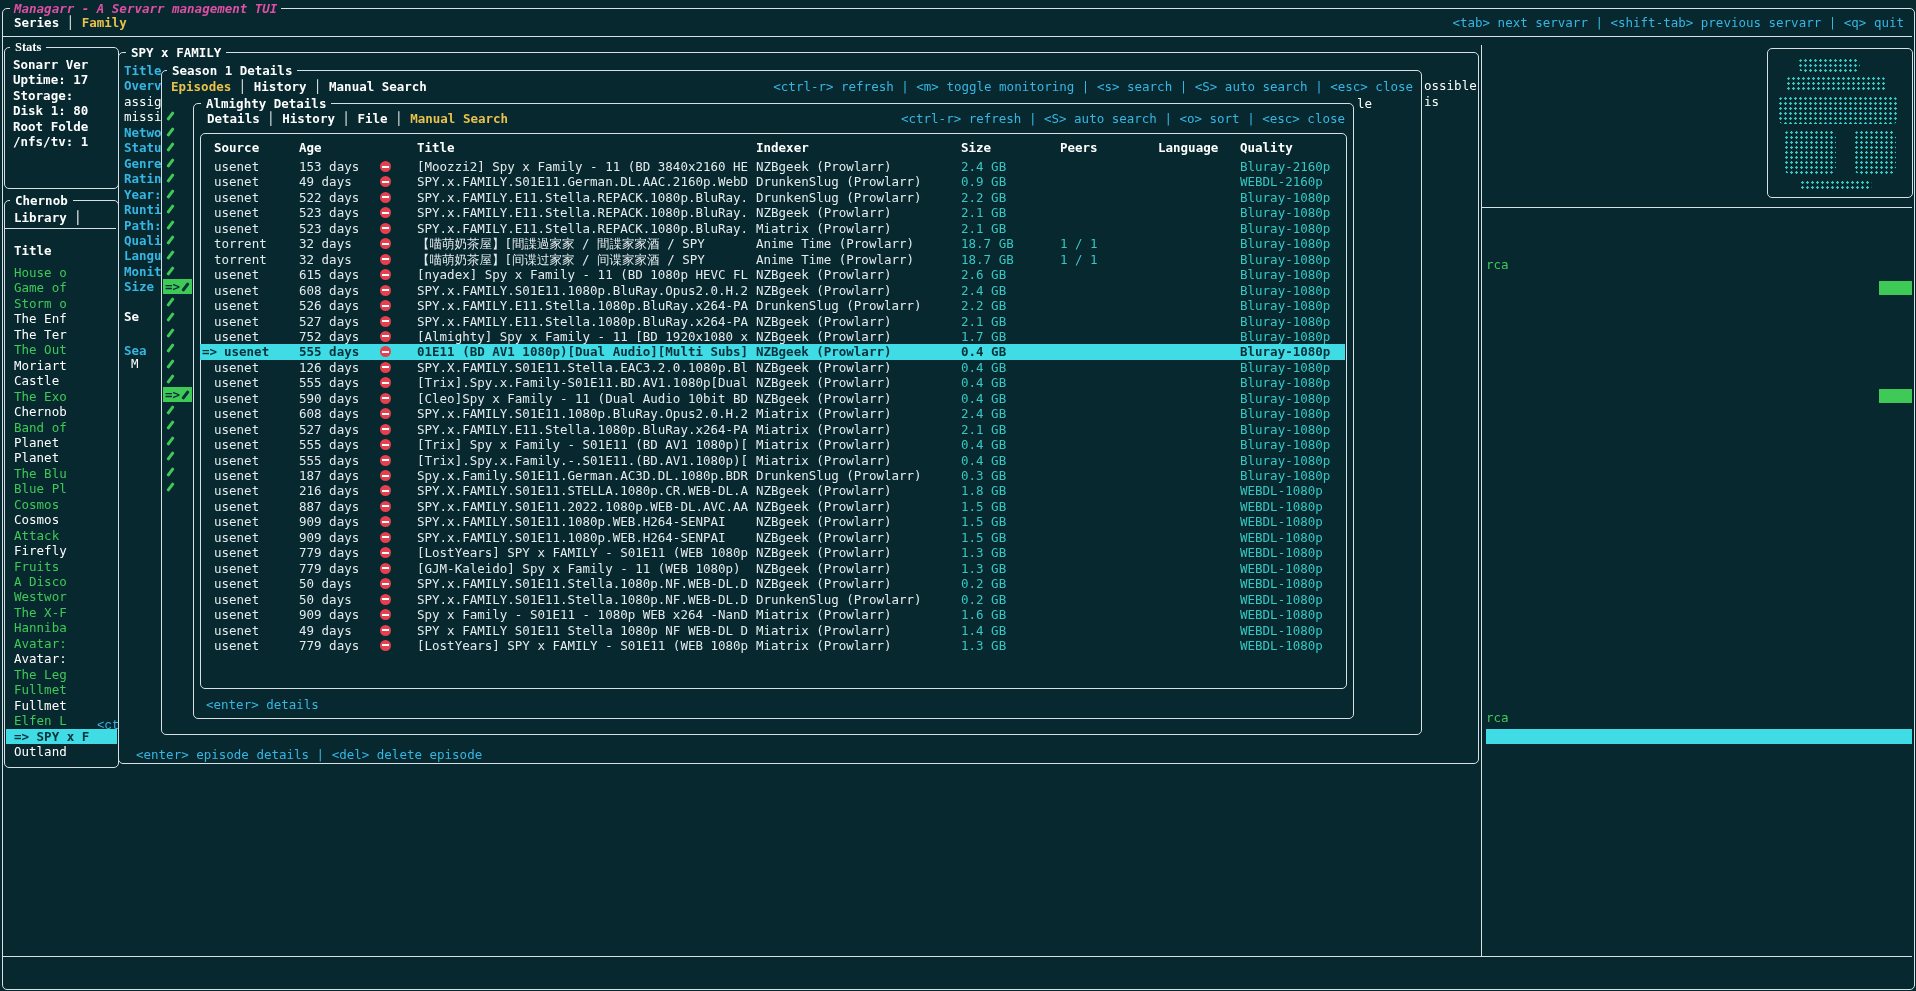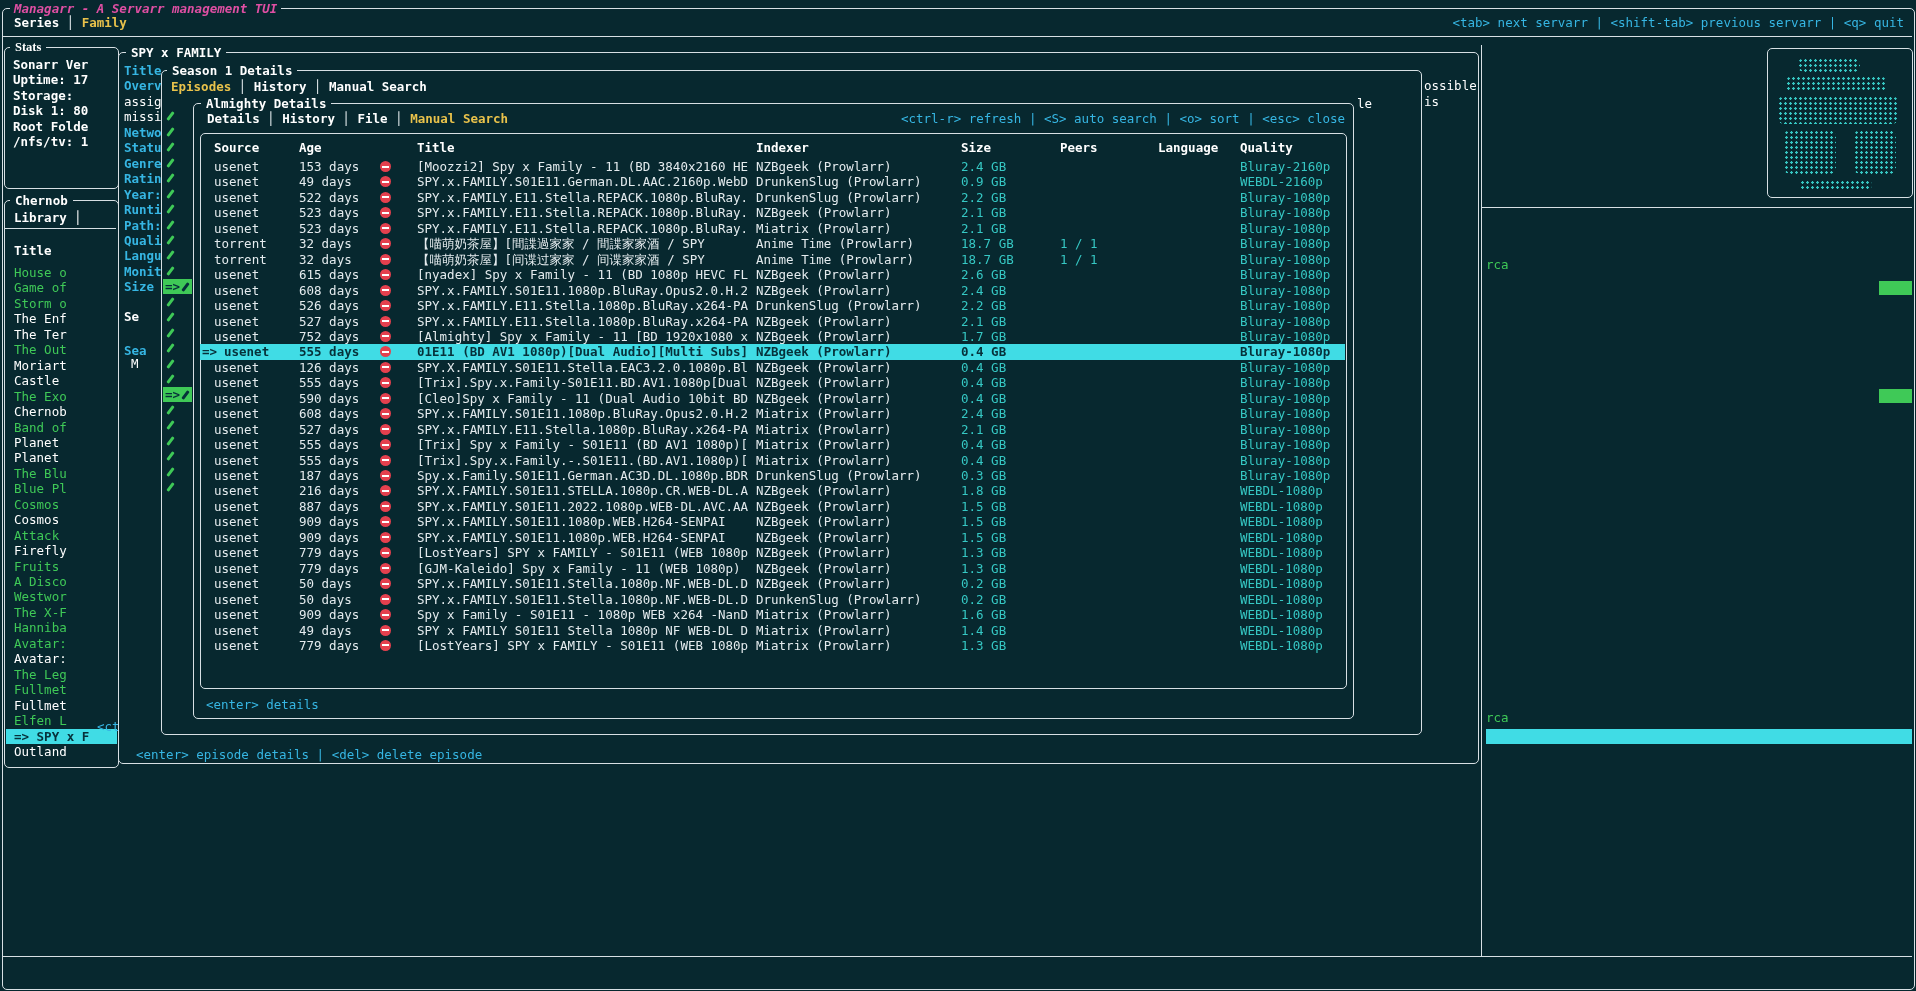--- a/index.html
+++ b/index.html
@@ -54,33 +54,34 @@
   <div class="box" style="left:4px;top:47px;width:113px;height:140px;"></div>
   <span class="boxtitle" style="left:10px;top:40px;font-family:Liberation Serif, serif;">Stats</span>
   <div class="abs" id="stats-lines" style="left:13px;top:57px;"><div class="statline" style="top: 0px;">Sonarr Ver</div><div class="statline" style="top: 15px;">Uptime: 17</div><div class="statline" style="top: 31px;">Storage:</div><div class="statline" style="top: 46px;">Disk 1: 80</div><div class="statline" style="top: 62px;">Root Folde</div><div class="statline" style="top: 77px;">/nfs/tv: 1</div></div>
 
   <div class="box" style="left:4px;top:200px;width:113px;height:566px;"></div>
   <span class="boxtitle" style="left:10px;top:193px;">Chernob</span>
   <span class="abs b bright" id="series-tab" style="left:14px;top:210px;">Library │</span>
   <div class="hline" style="left:5px;top:228px;width:111px;"></div>
   <span class="abs b bright" style="left:14px;top:243px;">Title</span>
   <div class="abs" id="series-list" style="left:14px;top:265px;"><div class="sitem green" style="top: 0px;">House o</div><div class="sitem green" style="top: 15px;">Game of</div><div class="sitem green" style="top: 31px;">Storm o</div><div class="sitem bright" style="top: 46px;">The Enf</div><div class="sitem bright" style="top: 62px;">The Ter</div><div class="sitem green" style="top: 77px;">The Out</div><div class="sitem bright" style="top: 93px;">Moriart</div><div class="sitem bright" style="top: 108px;">Castle</div><div class="sitem green" style="top: 124px;">The Exo</div><div class="sitem bright" style="top: 139px;">Chernob</div><div class="sitem green" style="top: 155px;">Band of</div><div class="sitem bright" style="top: 170px;">Planet</div><div class="sitem bright" style="top: 185px;">Planet</div><div class="sitem green" style="top: 201px;">The Blu</div><div class="sitem green" style="top: 216px;">Blue Pl</div><div class="sitem green" style="top: 232px;">Cosmos</div><div class="sitem bright" style="top: 247px;">Cosmos</div><div class="sitem green" style="top: 263px;">Attack</div><div class="sitem bright" style="top: 278px;">Firefly</div><div class="sitem green" style="top: 294px;">Fruits</div><div class="sitem green" style="top: 309px;">A Disco</div><div class="sitem green" style="top: 324px;">Westwor</div><div class="sitem green" style="top: 340px;">The X-F</div><div class="sitem green" style="top: 355px;">Hanniba</div><div class="sitem green" style="top: 371px;">Avatar:</div><div class="sitem bright" style="top: 386px;">Avatar:</div><div class="sitem green" style="top: 402px;">The Leg</div><div class="sitem green" style="top: 417px;">Fullmet</div><div class="sitem bright" style="top: 433px;">Fullmet</div><div class="sitem green" style="top: 448px;">Elfen L</div><div class="series-sel" style="top: 464px;">=&gt; SPY x F</div><div class="sitem bright" style="top: 479px;">Outland</div></div>
-  <span class="abs cyan" style="left:97px;top:719px;">&lt;ct</span>
+  <span class="abs cyan" style="left:97px;top:719px;font-family:Liberation Mono, monospace;">&lt;ct</span>
 
   <div class="box modal" style="left:118px;top:52px;width:1359px;height:710px;"></div>
   <span class="boxtitle" style="left:126px;top:45px;">SPY x FAMILY</span>
   <div class="abs" id="strip-labels" style="left:124px;top:63px;"><div class="lbl cyan b" style="top: 0px;">Title</div><div class="lbl cyan b" style="top: 15px;">Overv</div><div class="lbl bright" style="top: 31px;">assig</div><div class="lbl bright" style="top: 46px;">missi</div><div class="lbl cyan b" style="top: 62px;">Netwo</div><div class="lbl cyan b" style="top: 77px;">Statu</div><div class="lbl cyan b" style="top: 93px;">Genre</div><div class="lbl cyan b" style="top: 108px;">Ratin</div><div class="lbl cyan b" style="top: 124px;">Year:</div><div class="lbl cyan b" style="top: 139px;">Runti</div><div class="lbl cyan b" style="top: 155px;">Path:</div><div class="lbl cyan b" style="top: 170px;">Quali</div><div class="lbl cyan b" style="top: 185px;">Langu</div><div class="lbl cyan b" style="top: 201px;">Monit</div><div class="lbl cyan b" style="top: 216px;">Size</div></div>
   <span class="abs b bright" style="left:124px;top:309px;">Se</span>
   <span class="abs b cyan" style="left:124px;top:343px;">Sea</span>
   <span class="abs bright" style="left:131px;top:356px;">M</span>
   <span class="abs cyan" style="left:136px;top:747px;">&lt;enter&gt; episode details | &lt;del&gt; delete episode</span>
 
   <div class="box modal" style="left:161px;top:70px;width:1259px;height:663px;"></div>
   <span class="boxtitle" style="left:167px;top:63px;">Season 1 Details</span>
   <div class="abs" id="season-tabs" style="left:171px;top:79px;"><span class="tab active">Episodes</span><span class="tabsep"> │ </span><span class="tab">History</span><span class="tabsep"> │ </span><span class="tab">Manual Search</span></div>
+  <span class="abs cyan" style="right:503px;top:79px;">&lt;ctrl-r&gt; refresh | &lt;m&gt; toggle monitoring | &lt;s&gt; search | &lt;S&gt; auto search | &lt;esc&gt; close</span>
 
   <div class="box modal" style="left:193px;top:103px;width:1159px;height:614px;"></div>
   <span class="boxtitle" style="left:201px;top:96px;">Almighty Details</span>
   <div class="abs" id="episode-tabs" style="left:207px;top:111px;"><span class="tab">Details</span><span class="tabsep"> │ </span><span class="tab">History</span><span class="tabsep"> │ </span><span class="tab">File</span><span class="tabsep"> │ </span><span class="tab active">Manual Search</span></div>
   <span class="abs cyan" style="right:571px;top:111px;">&lt;ctrl-r&gt; refresh | &lt;S&gt; auto search | &lt;o&gt; sort | &lt;esc&gt; close</span>
   <div class="box" style="left:200px;top:133px;width:1145px;height:554px;"></div>
   <div class="abs hdr" id="rel-header" style="left:200px;top:140px;width:1145px;"><span style="left: 14px;">Source</span><span style="left: 99px;">Age</span><span style="left: 217px;">Title</span><span style="left: 556px;">Indexer</span><span style="left: 761px;">Size</span><span style="left: 860px;">Peers</span><span style="left: 958px;">Language</span><span style="left: 1040px;">Quality</span></div>
   <div class="abs" id="rel-rows" style="left:200px;top:159px;width:1145px;"><div class="trow" style="top: 0px;"><span style="left: 14px;">usenet</span><span style="left: 99px;">153 days</span><span class="noentry" style="left: 180px; top: 2px;"></span><span style="left: 217px;">[Moozzi2] Spy x Family - 11 (BD 3840x2160 HE</span><span style="left: 556px;">NZBgeek (Prowlarr)</span><span class="teal" style="left: 761px;">2.4 GB</span><span class="teal" style="left: 1040px;">Bluray-2160p</span></div><div class="trow" style="top: 15.45px;"><span style="left: 14px;">usenet</span><span style="left: 99px;">49 days</span><span class="noentry" style="left: 180px; top: 2px;"></span><span style="left: 217px;">SPY.x.FAMILY.S01E11.German.DL.AAC.2160p.WebD</span><span style="left: 556px;">DrunkenSlug (Prowlarr)</span><span class="teal" style="left: 761px;">0.9 GB</span><span class="teal" style="left: 1040px;">WEBDL-2160p</span></div><div class="trow" style="top: 30.9px;"><span style="left: 14px;">usenet</span><span style="left: 99px;">522 days</span><span class="noentry" style="left: 180px; top: 2px;"></span><span style="left: 217px;">SPY.x.FAMILY.E11.Stella.REPACK.1080p.BluRay.</span><span style="left: 556px;">DrunkenSlug (Prowlarr)</span><span class="teal" style="left: 761px;">2.2 GB</span><span class="teal" style="left: 1040px;">Bluray-1080p</span></div><div class="trow" style="top: 46.35px;"><span style="left: 14px;">usenet</span><span style="left: 99px;">523 days</span><span class="noentry" style="left: 180px; top: 2px;"></span><span style="left: 217px;">SPY.x.FAMILY.E11.Stella.REPACK.1080p.BluRay.</span><span style="left: 556px;">NZBgeek (Prowlarr)</span><span class="teal" style="left: 761px;">2.1 GB</span><span class="teal" style="left: 1040px;">Bluray-1080p</span></div><div class="trow" style="top: 61.8px;"><span style="left: 14px;">usenet</span><span style="left: 99px;">523 days</span><span class="noentry" style="left: 180px; top: 2px;"></span><span style="left: 217px;">SPY.x.FAMILY.E11.Stella.REPACK.1080p.BluRay.</span><span style="left: 556px;">Miatrix (Prowlarr)</span><span class="teal" style="left: 761px;">2.1 GB</span><span class="teal" style="left: 1040px;">Bluray-1080p</span></div><div class="trow" style="top: 77.25px;"><span style="left: 14px;">torrent</span><span style="left: 99px;">32 days</span><span class="noentry" style="left: 180px; top: 2px;"></span><span style="left: 217px;">【喵萌奶茶屋】[間諜過家家 / 間諜家家酒 / SPY</span><span style="left: 556px;">Anime Time (Prowlarr)</span><span class="teal" style="left: 761px;">18.7 GB</span><span class="teal" style="left: 860px;">1 / 1</span><span class="teal" style="left: 1040px;">Bluray-1080p</span></div><div class="trow" style="top: 92.7px;"><span style="left: 14px;">torrent</span><span style="left: 99px;">32 days</span><span class="noentry" style="left: 180px; top: 2px;"></span><span style="left: 217px;">【喵萌奶茶屋】[间谍过家家 / 间谍家家酒 / SPY</span><span style="left: 556px;">Anime Time (Prowlarr)</span><span class="teal" style="left: 761px;">18.7 GB</span><span class="teal" style="left: 860px;">1 / 1</span><span class="teal" style="left: 1040px;">Bluray-1080p</span></div><div class="trow" style="top: 108.15px;"><span style="left: 14px;">usenet</span><span style="left: 99px;">615 days</span><span class="noentry" style="left: 180px; top: 2px;"></span><span style="left: 217px;">[nyadex] Spy x Family - 11 (BD 1080p HEVC FL</span><span style="left: 556px;">NZBgeek (Prowlarr)</span><span class="teal" style="left: 761px;">2.6 GB</span><span class="teal" style="left: 1040px;">Bluray-1080p</span></div><div class="trow" style="top: 123.6px;"><span style="left: 14px;">usenet</span><span style="left: 99px;">608 days</span><span class="noentry" style="left: 180px; top: 2px;"></span><span style="left: 217px;">SPY.x.FAMILY.S01E11.1080p.BluRay.Opus2.0.H.2</span><span style="left: 556px;">NZBgeek (Prowlarr)</span><span class="teal" style="left: 761px;">2.4 GB</span><span class="teal" style="left: 1040px;">Bluray-1080p</span></div><div class="trow" style="top: 139.05px;"><span style="left: 14px;">usenet</span><span style="left: 99px;">526 days</span><span class="noentry" style="left: 180px; top: 2px;"></span><span style="left: 217px;">SPY.x.FAMILY.E11.Stella.1080p.BluRay.x264-PA</span><span style="left: 556px;">DrunkenSlug (Prowlarr)</span><span class="teal" style="left: 761px;">2.2 GB</span><span class="teal" style="left: 1040px;">Bluray-1080p</span></div><div class="trow" style="top: 154.5px;"><span style="left: 14px;">usenet</span><span style="left: 99px;">527 days</span><span class="noentry" style="left: 180px; top: 2px;"></span><span style="left: 217px;">SPY.x.FAMILY.E11.Stella.1080p.BluRay.x264-PA</span><span style="left: 556px;">NZBgeek (Prowlarr)</span><span class="teal" style="left: 761px;">2.1 GB</span><span class="teal" style="left: 1040px;">Bluray-1080p</span></div><div class="trow" style="top: 169.95px;"><span style="left: 14px;">usenet</span><span style="left: 99px;">752 days</span><span class="noentry" style="left: 180px; top: 2px;"></span><span style="left: 217px;">[Almighty] Spy x Family - 11 [BD 1920x1080 x</span><span style="left: 556px;">NZBgeek (Prowlarr)</span><span class="teal" style="left: 761px;">1.7 GB</span><span class="teal" style="left: 1040px;">Bluray-1080p</span></div><div class="trow sel" style="top: 185.4px;"><span style="left: 2px;">=&gt;</span><span style="left: 24px;">usenet</span><span style="left: 99px;">555 days</span><span class="noentry" style="left: 180px; top: 2px;"></span><span style="left: 217px;">01E11 (BD AV1 1080p)[Dual Audio][Multi Subs]</span><span style="left: 556px;">NZBgeek (Prowlarr)</span><span class="teal" style="left: 761px;">0.4 GB</span><span class="teal" style="left: 1040px;">Bluray-1080p</span></div><div class="trow" style="top: 200.85px;"><span style="left: 14px;">usenet</span><span style="left: 99px;">126 days</span><span class="noentry" style="left: 180px; top: 2px;"></span><span style="left: 217px;">SPY.X.FAMILY.S01E11.Stella.EAC3.2.0.1080p.Bl</span><span style="left: 556px;">NZBgeek (Prowlarr)</span><span class="teal" style="left: 761px;">0.4 GB</span><span class="teal" style="left: 1040px;">Bluray-1080p</span></div><div class="trow" style="top: 216.3px;"><span style="left: 14px;">usenet</span><span style="left: 99px;">555 days</span><span class="noentry" style="left: 180px; top: 2px;"></span><span style="left: 217px;">[Trix].Spy.x.Family-S01E11.BD.AV1.1080p[Dual</span><span style="left: 556px;">NZBgeek (Prowlarr)</span><span class="teal" style="left: 761px;">0.4 GB</span><span class="teal" style="left: 1040px;">Bluray-1080p</span></div><div class="trow" style="top: 231.75px;"><span style="left: 14px;">usenet</span><span style="left: 99px;">590 days</span><span class="noentry" style="left: 180px; top: 2px;"></span><span style="left: 217px;">[Cleo]Spy x Family - 11 (Dual Audio 10bit BD</span><span style="left: 556px;">NZBgeek (Prowlarr)</span><span class="teal" style="left: 761px;">0.4 GB</span><span class="teal" style="left: 1040px;">Bluray-1080p</span></div><div class="trow" style="top: 247.2px;"><span style="left: 14px;">usenet</span><span style="left: 99px;">608 days</span><span class="noentry" style="left: 180px; top: 2px;"></span><span style="left: 217px;">SPY.x.FAMILY.S01E11.1080p.BluRay.Opus2.0.H.2</span><span style="left: 556px;">Miatrix (Prowlarr)</span><span class="teal" style="left: 761px;">2.4 GB</span><span class="teal" style="left: 1040px;">Bluray-1080p</span></div><div class="trow" style="top: 262.65px;"><span style="left: 14px;">usenet</span><span style="left: 99px;">527 days</span><span class="noentry" style="left: 180px; top: 2px;"></span><span style="left: 217px;">SPY.x.FAMILY.E11.Stella.1080p.BluRay.x264-PA</span><span style="left: 556px;">Miatrix (Prowlarr)</span><span class="teal" style="left: 761px;">2.1 GB</span><span class="teal" style="left: 1040px;">Bluray-1080p</span></div><div class="trow" style="top: 278.1px;"><span style="left: 14px;">usenet</span><span style="left: 99px;">555 days</span><span class="noentry" style="left: 180px; top: 2px;"></span><span style="left: 217px;">[Trix] Spy x Family - S01E11 (BD AV1 1080p)[</span><span style="left: 556px;">Miatrix (Prowlarr)</span><span class="teal" style="left: 761px;">0.4 GB</span><span class="teal" style="left: 1040px;">Bluray-1080p</span></div><div class="trow" style="top: 293.55px;"><span style="left: 14px;">usenet</span><span style="left: 99px;">555 days</span><span class="noentry" style="left: 180px; top: 2px;"></span><span style="left: 217px;">[Trix].Spy.x.Family.-.S01E11.(BD.AV1.1080p)[</span><span style="left: 556px;">Miatrix (Prowlarr)</span><span class="teal" style="left: 761px;">0.4 GB</span><span class="teal" style="left: 1040px;">Bluray-1080p</span></div><div class="trow" style="top: 309px;"><span style="left: 14px;">usenet</span><span style="left: 99px;">187 days</span><span class="noentry" style="left: 180px; top: 2px;"></span><span style="left: 217px;">Spy.x.Family.S01E11.German.AC3D.DL.1080p.BDR</span><span style="left: 556px;">DrunkenSlug (Prowlarr)</span><span class="teal" style="left: 761px;">0.3 GB</span><span class="teal" style="left: 1040px;">Bluray-1080p</span></div><div class="trow" style="top: 324.45px;"><span style="left: 14px;">usenet</span><span style="left: 99px;">216 days</span><span class="noentry" style="left: 180px; top: 2px;"></span><span style="left: 217px;">SPY.X.FAMILY.S01E11.STELLA.1080p.CR.WEB-DL.A</span><span style="left: 556px;">NZBgeek (Prowlarr)</span><span class="teal" style="left: 761px;">1.8 GB</span><span class="teal" style="left: 1040px;">WEBDL-1080p</span></div><div class="trow" style="top: 339.9px;"><span style="left: 14px;">usenet</span><span style="left: 99px;">887 days</span><span class="noentry" style="left: 180px; top: 2px;"></span><span style="left: 217px;">SPY.x.FAMILY.S01E11.2022.1080p.WEB-DL.AVC.AA</span><span style="left: 556px;">NZBgeek (Prowlarr)</span><span class="teal" style="left: 761px;">1.5 GB</span><span class="teal" style="left: 1040px;">WEBDL-1080p</span></div><div class="trow" style="top: 355.35px;"><span style="left: 14px;">usenet</span><span style="left: 99px;">909 days</span><span class="noentry" style="left: 180px; top: 2px;"></span><span style="left: 217px;">SPY.x.FAMILY.S01E11.1080p.WEB.H264-SENPAI</span><span style="left: 556px;">NZBgeek (Prowlarr)</span><span class="teal" style="left: 761px;">1.5 GB</span><span class="teal" style="left: 1040px;">WEBDL-1080p</span></div><div class="trow" style="top: 370.8px;"><span style="left: 14px;">usenet</span><span style="left: 99px;">909 days</span><span class="noentry" style="left: 180px; top: 2px;"></span><span style="left: 217px;">SPY.x.FAMILY.S01E11.1080p.WEB.H264-SENPAI</span><span style="left: 556px;">NZBgeek (Prowlarr)</span><span class="teal" style="left: 761px;">1.5 GB</span><span class="teal" style="left: 1040px;">WEBDL-1080p</span></div><div class="trow" style="top: 386.25px;"><span style="left: 14px;">usenet</span><span style="left: 99px;">779 days</span><span class="noentry" style="left: 180px; top: 2px;"></span><span style="left: 217px;">[LostYears] SPY x FAMILY - S01E11 (WEB 1080p</span><span style="left: 556px;">NZBgeek (Prowlarr)</span><span class="teal" style="left: 761px;">1.3 GB</span><span class="teal" style="left: 1040px;">WEBDL-1080p</span></div><div class="trow" style="top: 401.7px;"><span style="left: 14px;">usenet</span><span style="left: 99px;">779 days</span><span class="noentry" style="left: 180px; top: 2px;"></span><span style="left: 217px;">[GJM-Kaleido] Spy x Family - 11 (WEB 1080p)</span><span style="left: 556px;">NZBgeek (Prowlarr)</span><span class="teal" style="left: 761px;">1.3 GB</span><span class="teal" style="left: 1040px;">WEBDL-1080p</span></div><div class="trow" style="top: 417.15px;"><span style="left: 14px;">usenet</span><span style="left: 99px;">50 days</span><span class="noentry" style="left: 180px; top: 2px;"></span><span style="left: 217px;">SPY.x.FAMILY.S01E11.Stella.1080p.NF.WEB-DL.D</span><span style="left: 556px;">NZBgeek (Prowlarr)</span><span class="teal" style="left: 761px;">0.2 GB</span><span class="teal" style="left: 1040px;">WEBDL-1080p</span></div><div class="trow" style="top: 432.6px;"><span style="left: 14px;">usenet</span><span style="left: 99px;">50 days</span><span class="noentry" style="left: 180px; top: 2px;"></span><span style="left: 217px;">SPY.x.FAMILY.S01E11.Stella.1080p.NF.WEB-DL.D</span><span style="left: 556px;">DrunkenSlug (Prowlarr)</span><span class="teal" style="left: 761px;">0.2 GB</span><span class="teal" style="left: 1040px;">WEBDL-1080p</span></div><div class="trow" style="top: 448.05px;"><span style="left: 14px;">usenet</span><span style="left: 99px;">909 days</span><span class="noentry" style="left: 180px; top: 2px;"></span><span style="left: 217px;">Spy x Family - S01E11 - 1080p WEB x264 -NanD</span><span style="left: 556px;">Miatrix (Prowlarr)</span><span class="teal" style="left: 761px;">1.6 GB</span><span class="teal" style="left: 1040px;">WEBDL-1080p</span></div><div class="trow" style="top: 463.5px;"><span style="left: 14px;">usenet</span><span style="left: 99px;">49 days</span><span class="noentry" style="left: 180px; top: 2px;"></span><span style="left: 217px;">SPY x FAMILY S01E11 Stella 1080p NF WEB-DL D</span><span style="left: 556px;">Miatrix (Prowlarr)</span><span class="teal" style="left: 761px;">1.4 GB</span><span class="teal" style="left: 1040px;">WEBDL-1080p</span></div><div class="trow" style="top: 478.95px;"><span style="left: 14px;">usenet</span><span style="left: 99px;">779 days</span><span class="noentry" style="left: 180px; top: 2px;"></span><span style="left: 217px;">[LostYears] SPY x FAMILY - S01E11 (WEB 1080p</span><span style="left: 556px;">Miatrix (Prowlarr)</span><span class="teal" style="left: 761px;">1.3 GB</span><span class="teal" style="left: 1040px;">WEBDL-1080p</span></div></div>
   <span class="abs cyan" style="left:206px;top:697px;">&lt;enter&gt; details</span>
 

